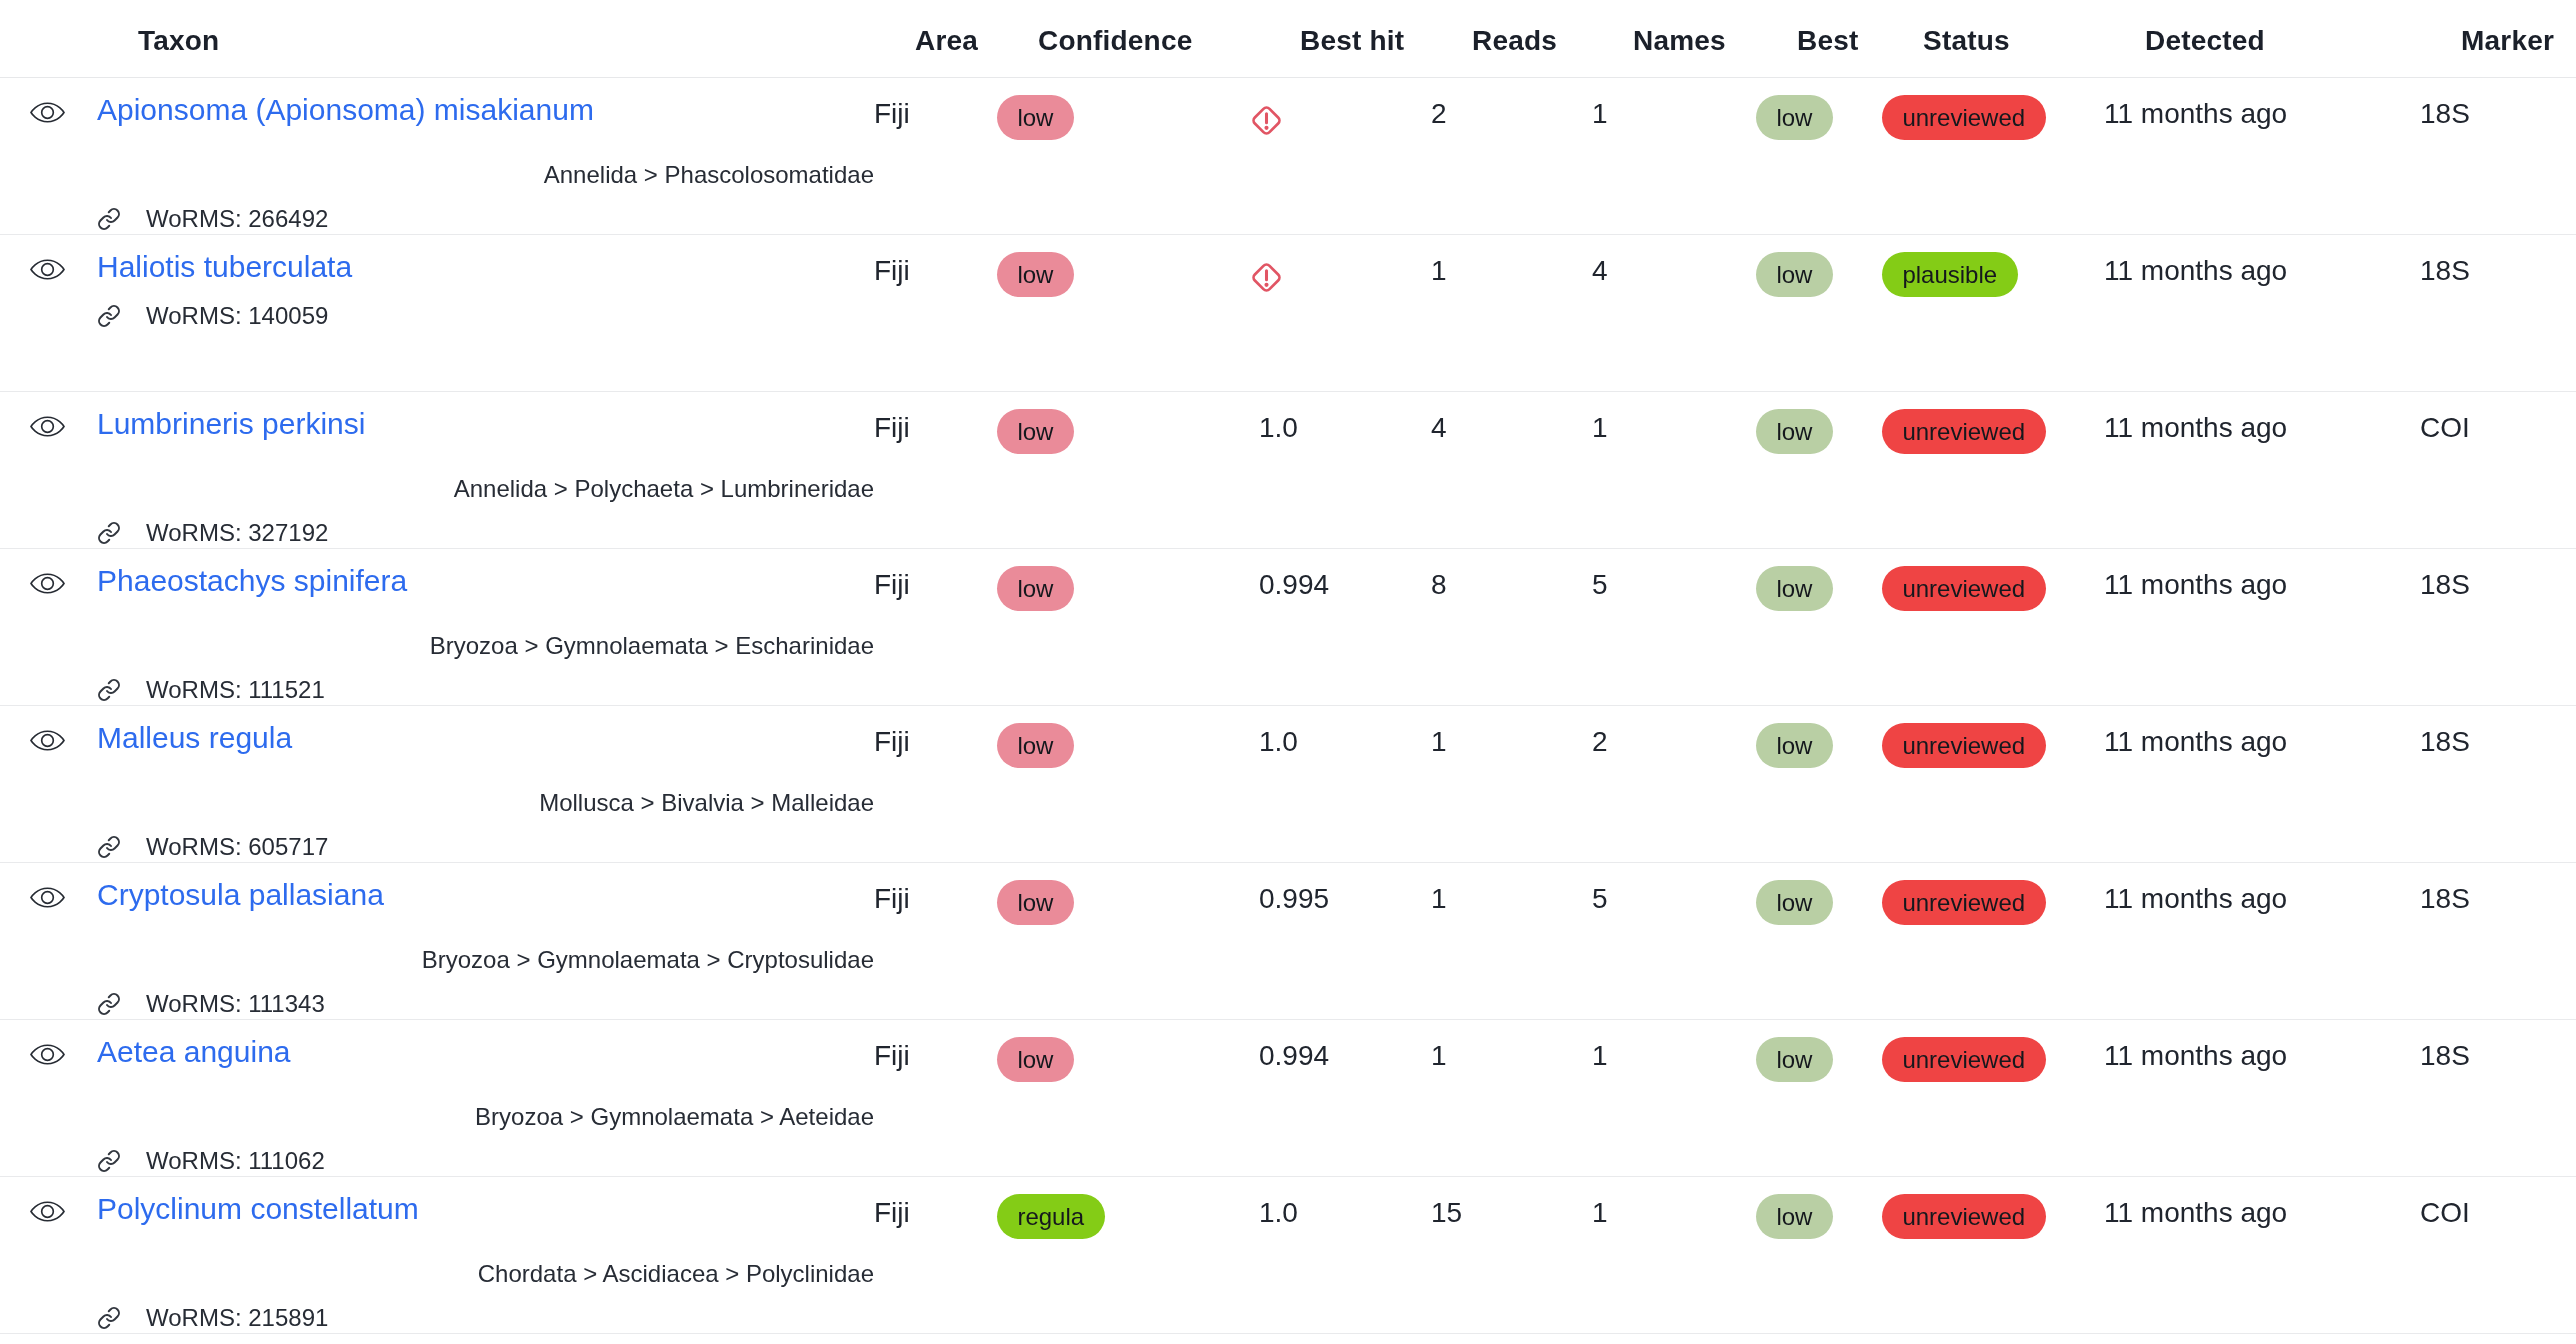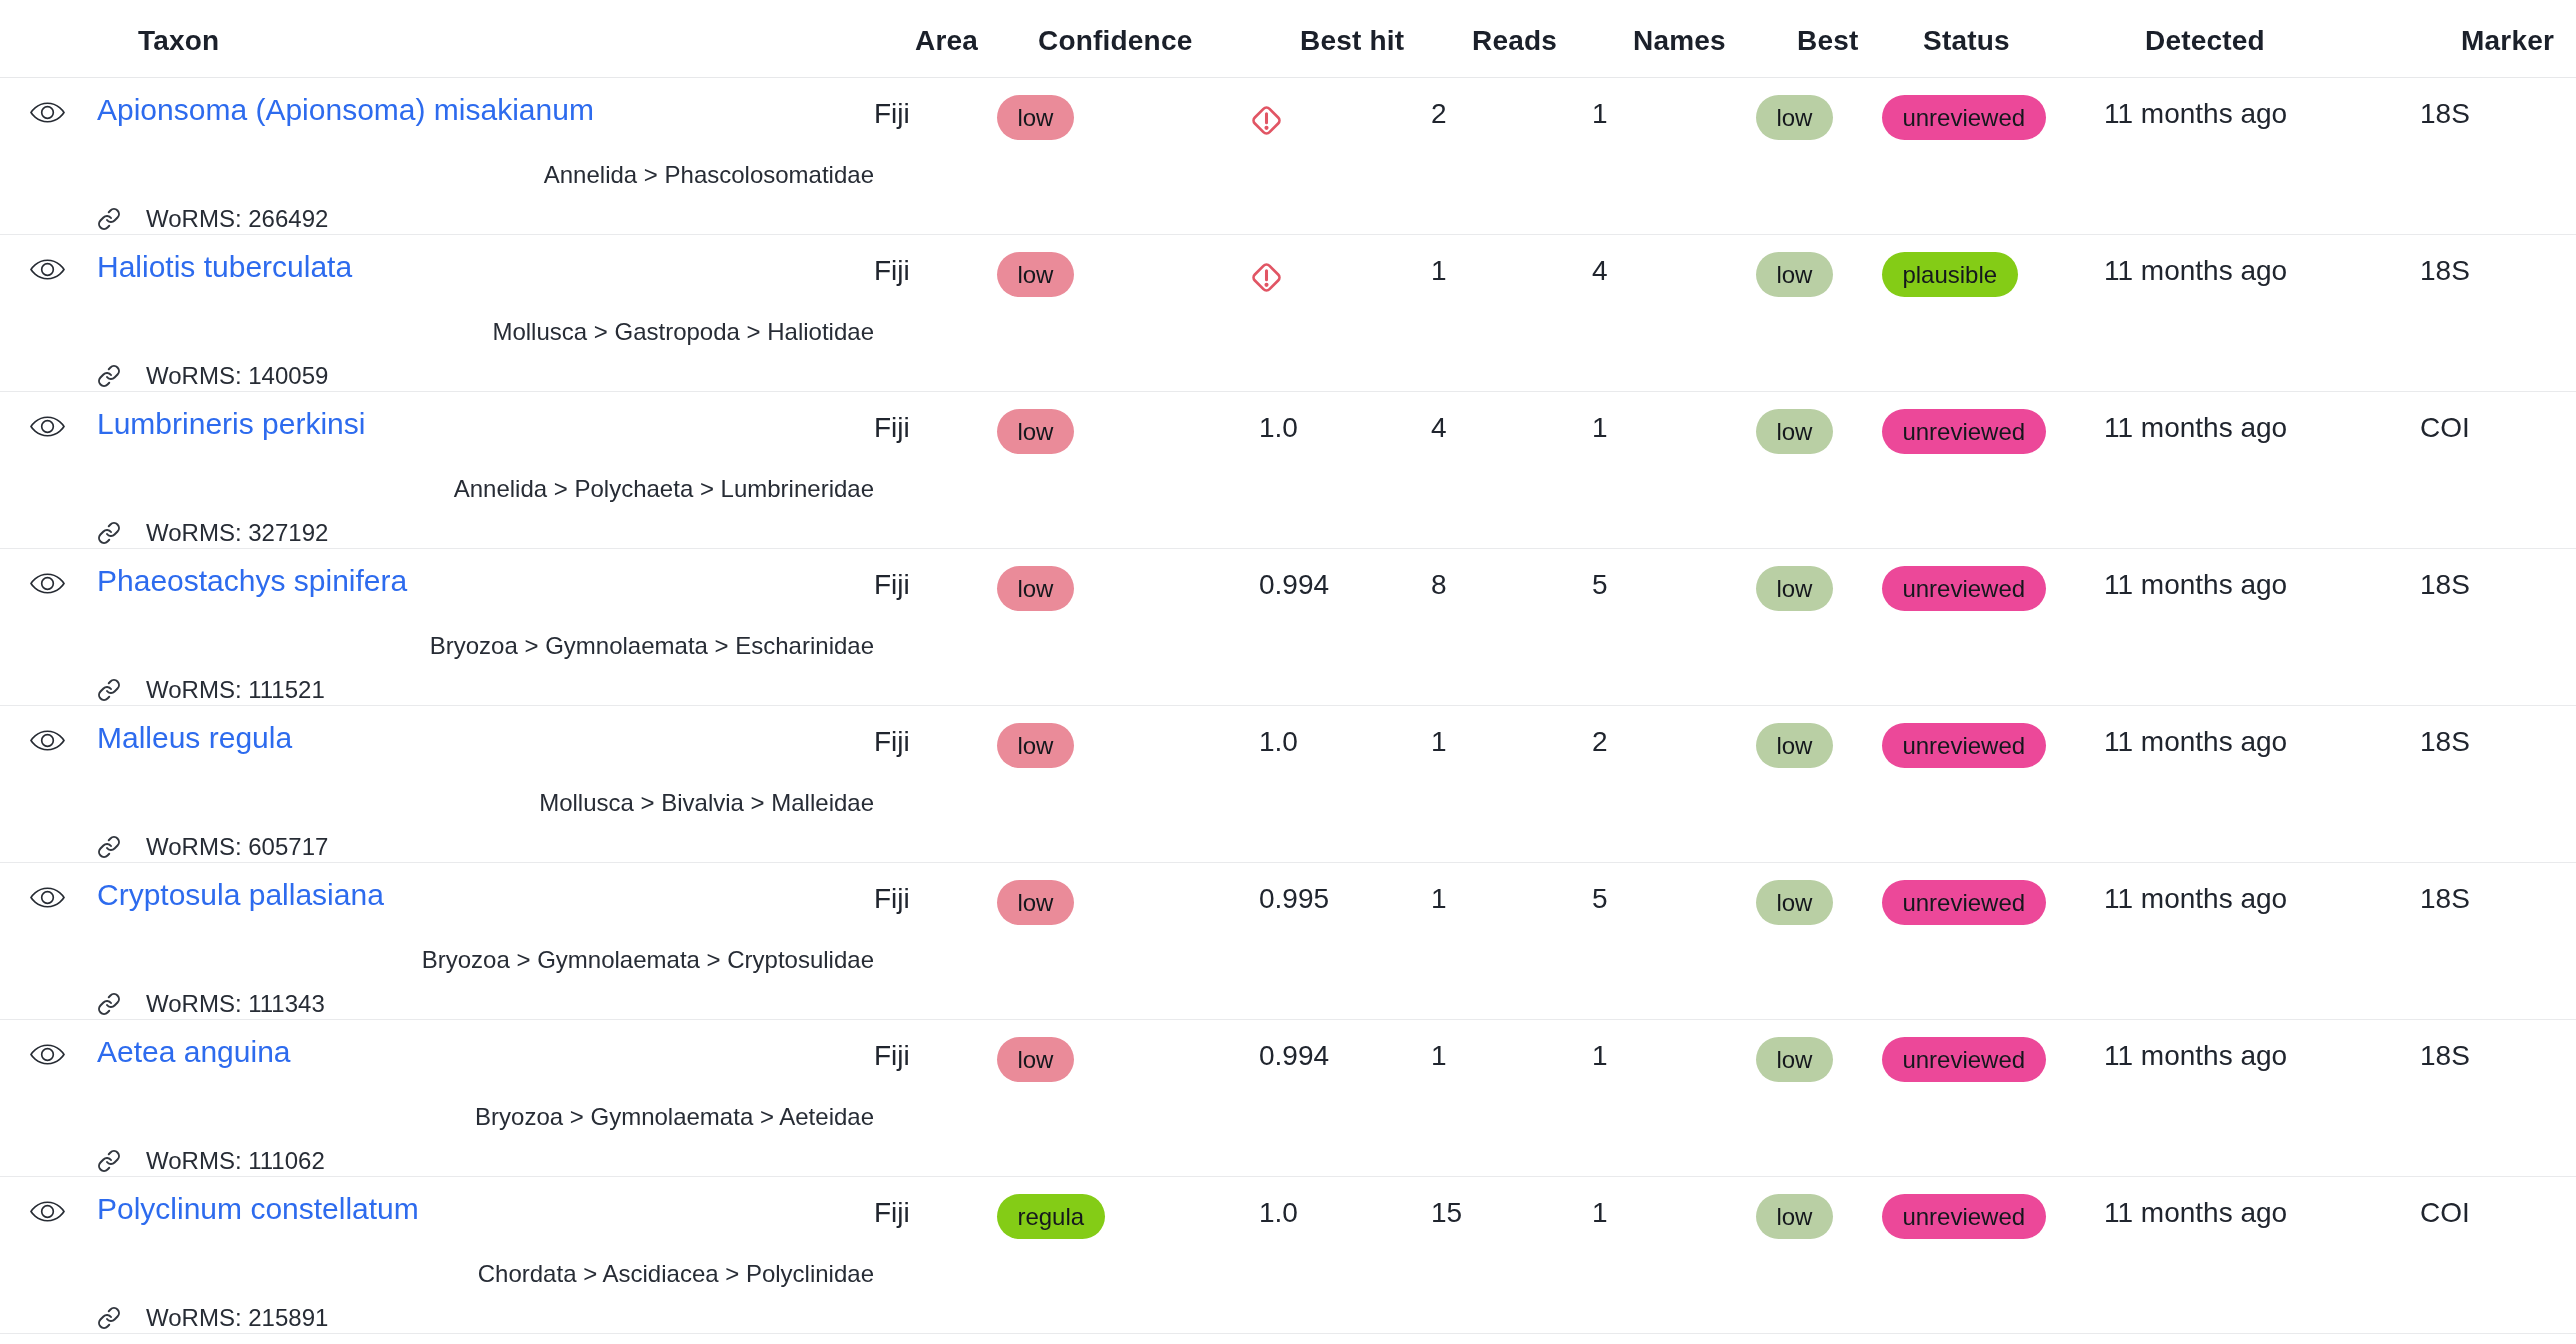--- a/index.html
+++ b/index.html
@@ -19,21 +19,21 @@
   .taxon-link{display:inline-block;font-size:30px;line-height:39px;color:#2d6bee;text-decoration:none;font-weight:500;cursor:pointer;}
   .lineage{font-size:24px;line-height:31px;color:#272c35;margin-top:29px;text-align:right;}
   .worms{display:flex;align-items:center;gap:25px;margin-top:13.6px;font-size:24px;line-height:31px;color:#272c35;text-decoration:none;cursor:pointer;}
   .worms svg{width:24px;height:24px;stroke:#32373f;fill:none;stroke-width:2;stroke-linecap:round;stroke-linejoin:round;flex:0 0 auto;}
   
   .badge{display:inline-block;font-size:24px;line-height:45px;height:45px;padding:0 20.4px;border-radius:23px;
     color:#15181d;margin-top:1.9px;white-space:nowrap;}
   .badge-red{background:#ea8b99;}
   .badge-orange{background:#84cc16;}
   .badge-green{background:#b9cfa4;}
-  .badge-gray{background:#ec4899;}
+  .badge-gray{background:#ef4444;}
   
   .warn{display:inline-block;margin-top:5.8px;margin-left:-13.6px;line-height:0;}
   .warn svg{width:43px;height:43px;}
   .num{font-variant-numeric:tabular-nums;}
 </style>
 </head>
 <body>
 
 <svg width="0" height="0" style="position:absolute">
   <defs>
@@ -95,21 +95,20 @@
     <div class="cell">11 months ago</div>
     <div class="cell">18S</div>
   </div>
 
   <div class="grid row">
     <div class="cell cell-icon"><button class="eye-btn"><svg viewBox="0 0 38 32">
             <use href="#eye"></use>
           </svg></button></div>
     <div class="cell cell-taxon">
       <a class="taxon-link">Haliotis tuberculata</a>
-      <div class="lineage">Mollusca &gt; Gastropoda &gt; Haliotidae</div>
       <a class="worms">
           <svg viewBox="0 0 24 24">
             <use href="#linkico"></use>
           </svg>
           <span>WoRMS: 140059</span>
         </a>
     </div>
     <div class="cell">Fiji</div>
     <div class="cell"><span class="badge badge-red">low</span></div>
     <div class="cell"><span class="warn"><svg viewBox="0 0 24 24">

